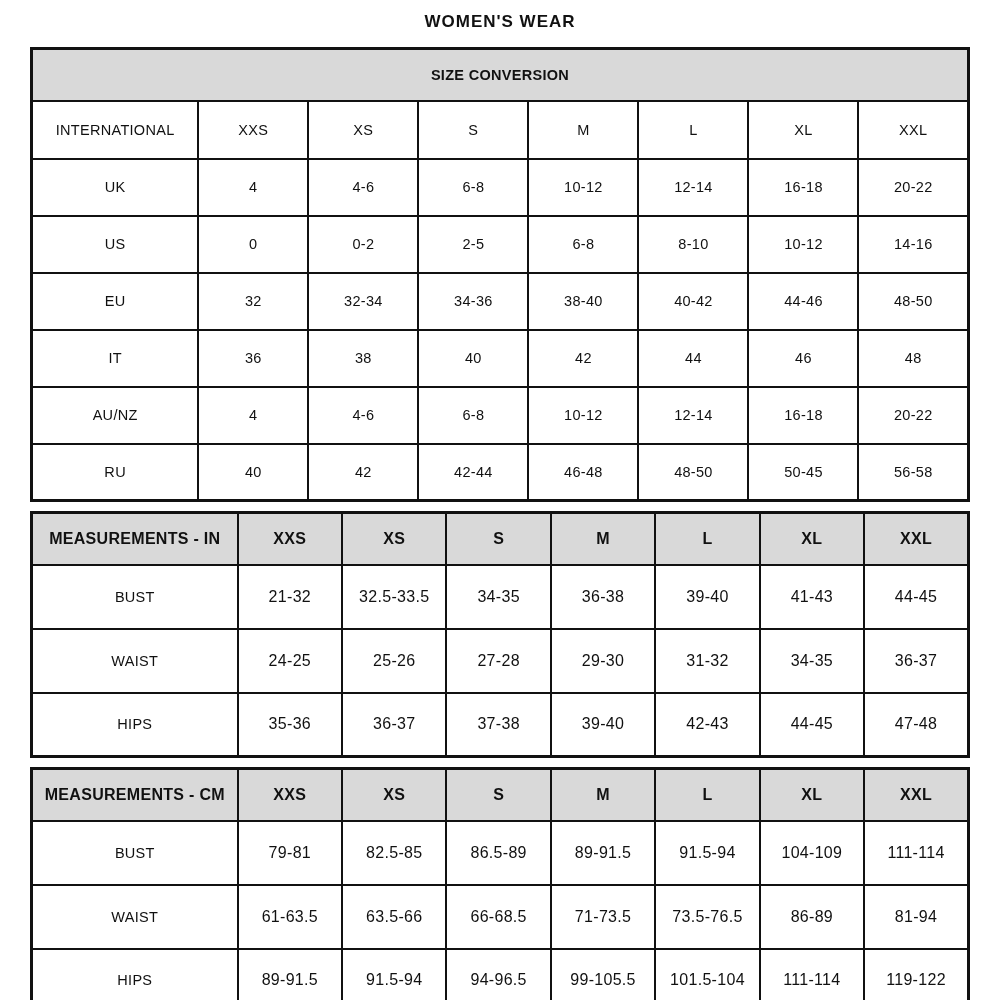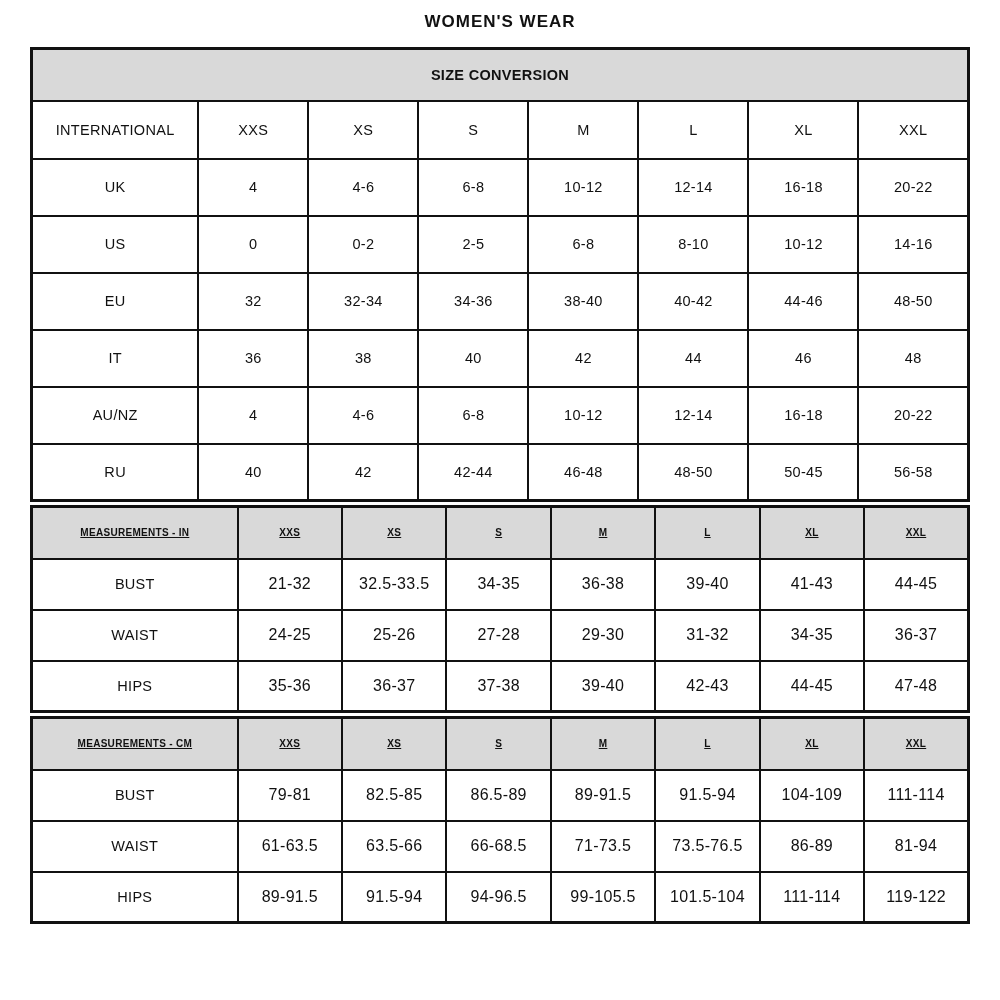--- a/index.html
+++ b/index.html
@@ -27,21 +27,21 @@
     font-size: 17px;
     font-weight: bold;
     letter-spacing: 1px;
     color: var(--ink);
   }
   table.tbl {
     width: 100%;
     border-collapse: collapse;
     table-layout: fixed;
     border: 3px solid var(--line);
-    margin-bottom: 3px;
+    margin-bottom: 9px;
   }
   table.tbl td {
     border: 2px solid var(--line);
     text-align: center;
     vertical-align: middle;
     padding: 0 2px;
     font-size: 14.5px;
     letter-spacing: 0.3px;
     overflow: hidden;
   }
@@ -55,24 +55,23 @@
     font-size: 15px;
     letter-spacing: 0.6px;
   }
   .t1 tr.head td { height: 58px; text-align: center; }
   .t1 tr.datarow td { height: 57px; }
 
   .t2 tr.head td, .t3 tr.head td {
     height: 52px;
     background: var(--header-bg);
     font-weight: bold;
-    font-size: 10px;
-    text-decoration: underline;
-  }
-  .t2 tr.datarow td, .t3 tr.datarow td { height: 51px; }
+    font-size: 16px;
+  }
+  .t2 tr.datarow td, .t3 tr.datarow td { height: 64px; }
   .t2 td.val, .t3 td.val { font-size: 16px; }
   td.row-label { font-size: 14.5px; }
 </style>
 </head>
 <body>
 
 <div class="page">
   <h1 class="title">WOMEN'S WEAR</h1>
 
   <table id="table-0" class="tbl t1">

